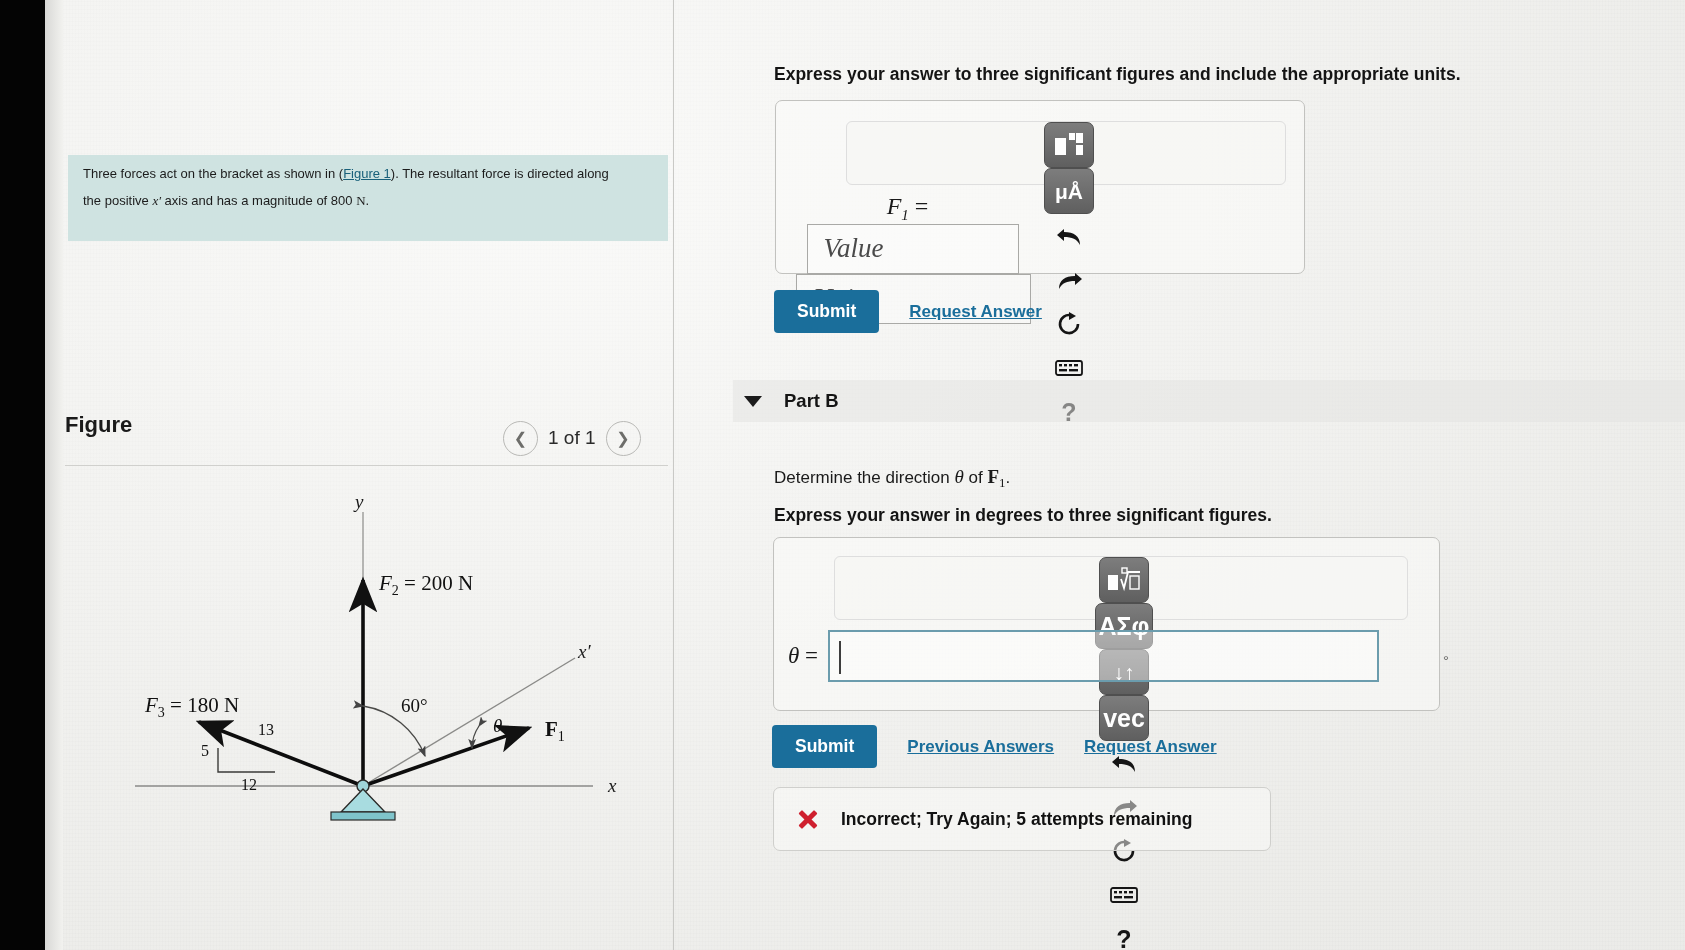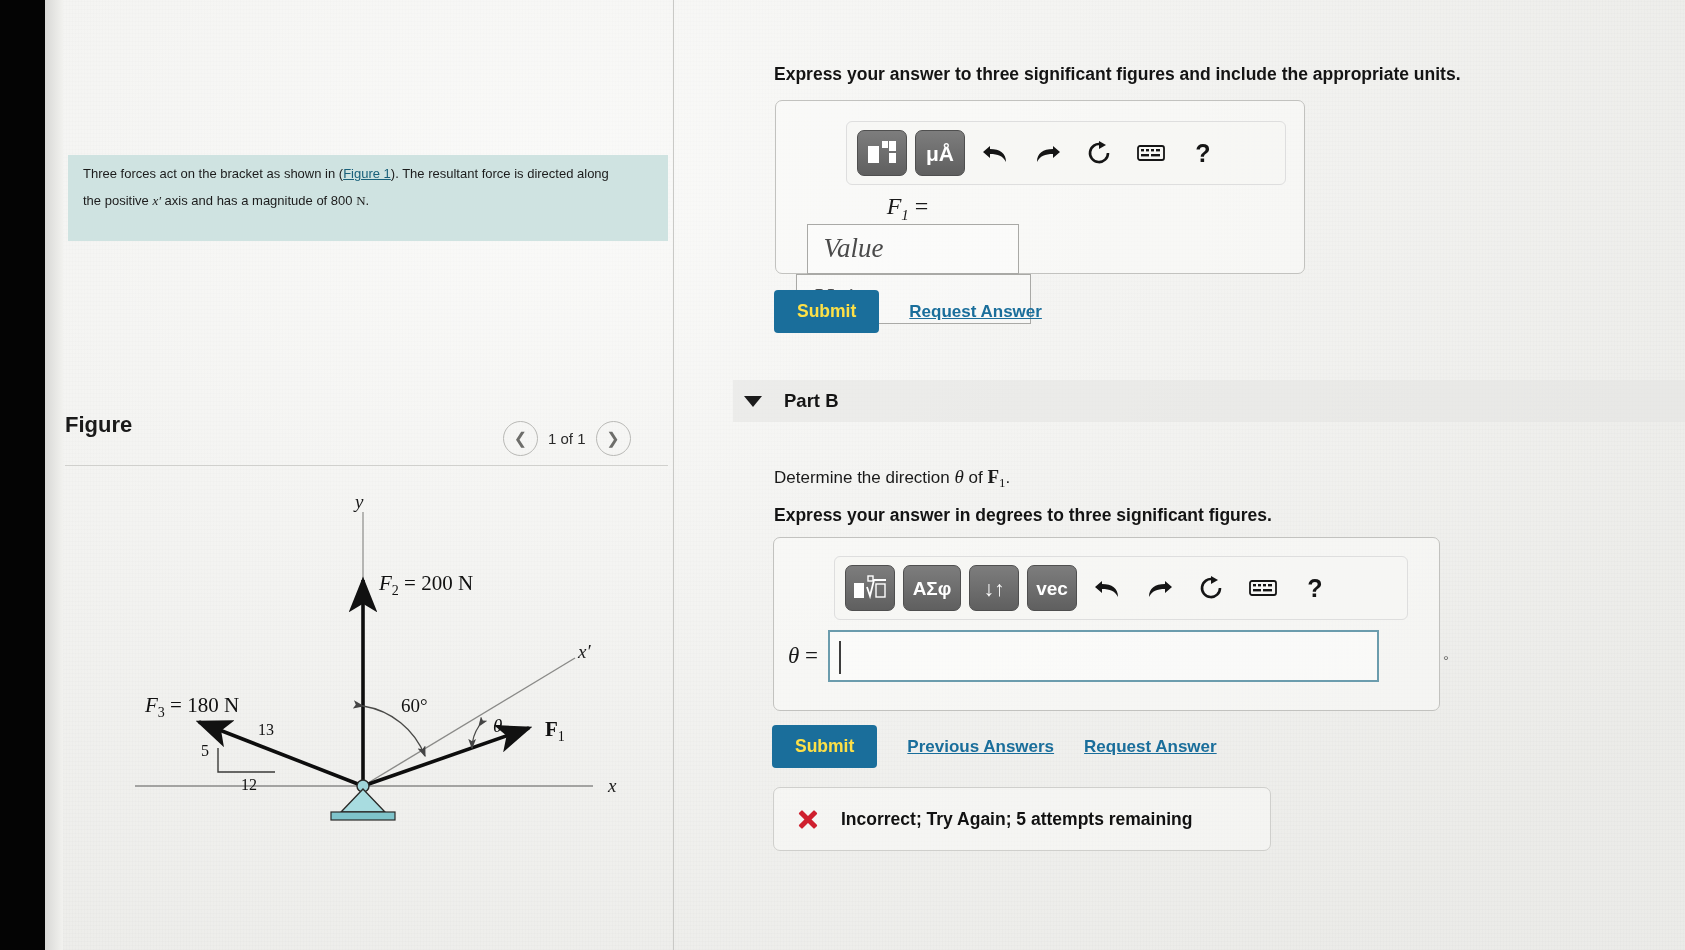--- a/index.html
+++ b/index.html
@@ -67,21 +67,21 @@
   .pager{
     position:absolute;left:440px;top:420px;width:165px;height:36px;
     display:flex;align-items:center;gap:10px;
   }
   .pg-btn{
     width:33px;height:33px;border-radius:50%;
     border:1px solid #b9b9b6;background:transparent;
     display:flex;align-items:center;justify-content:center;
     color:#6d6d6a;font-size:16px;cursor:pointer;
   }
-  .pg-label{font-size:15px;color:#2a2a2a;}
+  .pg-label{font-size:19px;color:#2a2a2a;}
   .fig-rule{
     position:absolute;left:2px;top:465px;width:603px;height:1px;background:#d0d0cd;
   }
 
   #figure-svg{position:absolute;left:60px;top:490px;}
 
   
   #right-col{position:absolute;left:674px;top:0;width:1011px;height:950px;}
 
   .q-instruction{
@@ -98,40 +98,40 @@
   .answer-panel{
     position:absolute;border:1px solid #c2c2bf;border-radius:7px;
     background:rgba(252,252,250,0.55);
   }
   #panel-a{left:101px;top:100px;width:528px;height:172px;}
   #panel-b{left:99px;top:537px;width:665px;height:172px;}
 
   .toolbar{
     position:absolute;border:1px solid #dedede;border-radius:6px;
     background:rgba(246,246,244,0.8);
-    display:flex;align-items:center;
+    display:flex;align-items:center;flex-direction:column;
   }
   #toolbar-a{left:70px;top:20px;width:432px;height:62px;padding-left:6px;}
   #toolbar-b{left:60px;top:18px;width:566px;height:62px;padding-left:6px;}
 
   .tb-key{
     width:48px;height:44px;margin:0 4px;border-radius:7px;
     background:linear-gradient(#7d7d7d,#5f5f5f);
     border:1px solid #4f4f4f;
     display:flex;align-items:center;justify-content:center;
     color:#fff;cursor:pointer;flex:none;
   }
   .tb-key.wide{width:56px;}
   .tb-icon{
     width:46px;height:44px;margin:0 3px;flex:none;
     display:flex;align-items:center;justify-content:center;
     color:#1b1b1b;cursor:pointer;
   }
   .key-label{font-size:21px;font-weight:bold;line-height:1;}
-  .key-label.small{font-size:19px;}
+  .key-label.small{font-size:25px;}
 
   .field-row{position:absolute;display:flex;align-items:center;}
   #row-a{left:18px;top:92px;flex-direction:column;}
   #row-b{left:14px;top:92px;}
 
   .var-lbl{
     font-family:"Liberation Serif",serif;font-style:italic;
     font-size:24px;color:#1a1a1a;margin-right:10px;white-space:nowrap;
   }
   .var-lbl sub{font-size:15px;font-style:italic;}
@@ -154,21 +154,21 @@
   .deg-mark{
     position:absolute;left:769px;top:652px;font-size:15px;color:#6a6a68;
   }
 
   
   .btn-row{position:absolute;display:flex;align-items:center;}
   #btnrow-a{left:100px;top:290px;}
   #btnrow-b{left:98px;top:725px;}
 
   .btn-submit{
-    background:#1a6e9b;color:#fde047;border:none;border-radius:4px;
+    background:#1a6e9b;color:#ffffff;border:none;border-radius:4px;
     font-size:17.5px;font-weight:bold;padding:11px 23px;cursor:pointer;
     font-family:"Liberation Sans",sans-serif;
   }
   .link-btn{
     color:#1a6e9b;font-size:17px;font-weight:bold;text-decoration:underline;
     margin-left:30px;cursor:pointer;white-space:nowrap;
   }
 
   
   #partb-header{

